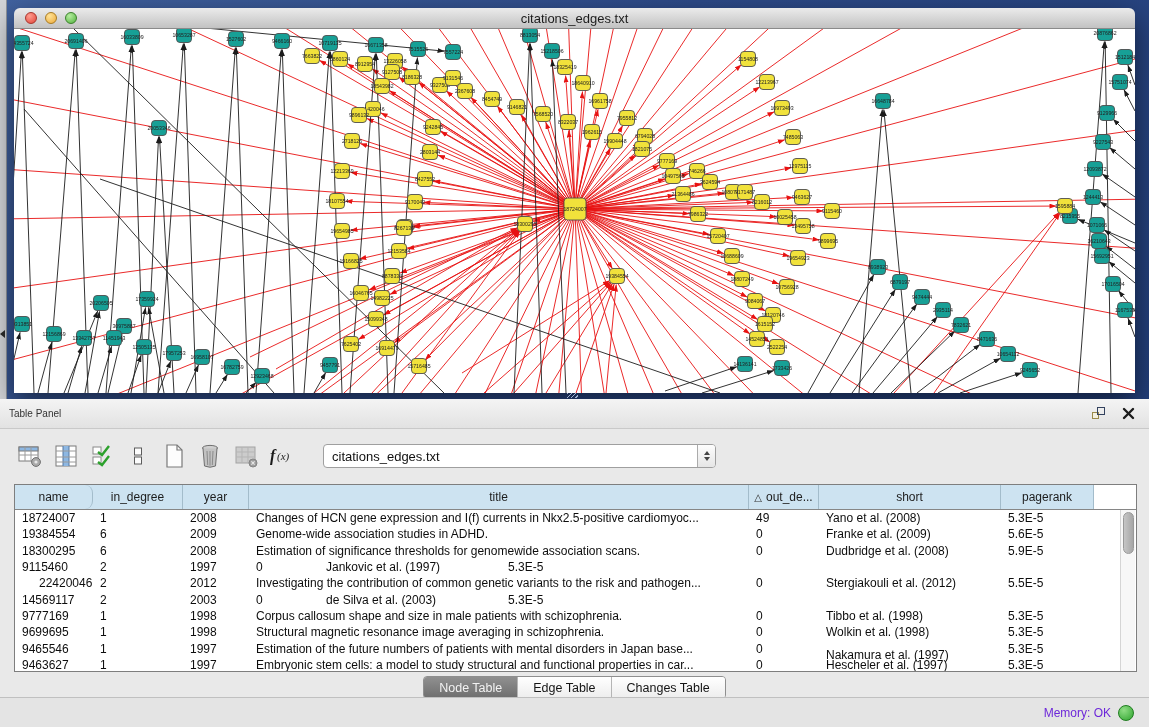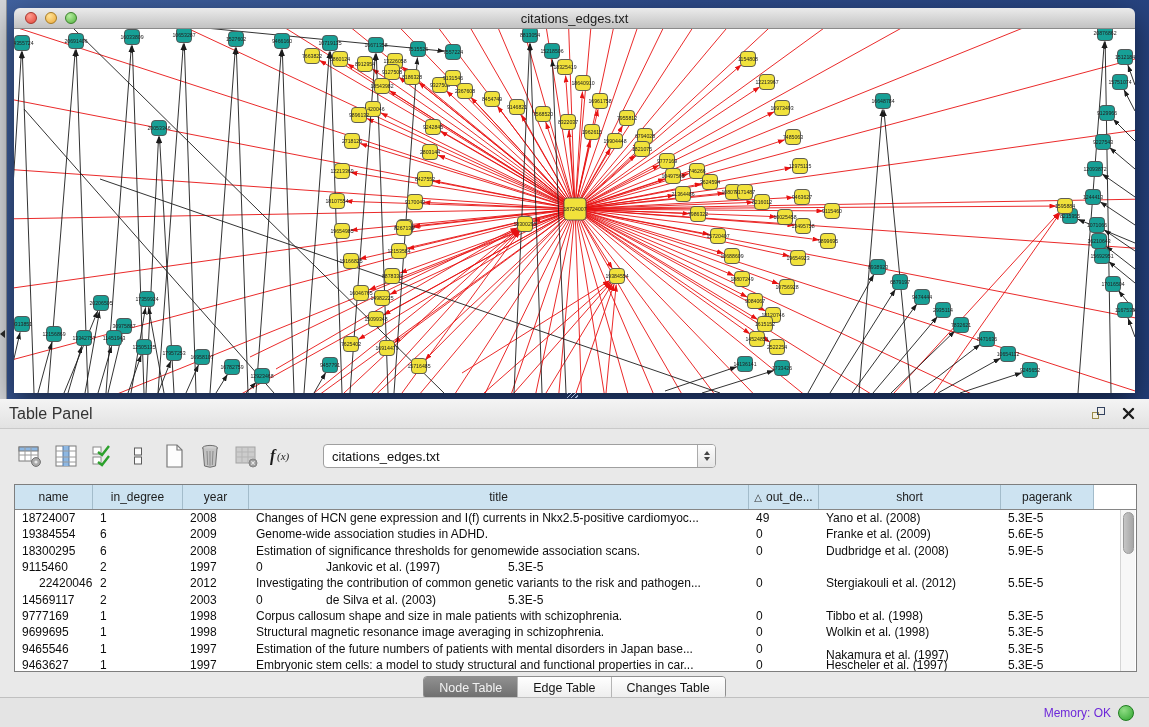--- a/index.html
+++ b/index.html
@@ -25,21 +25,21 @@
   .light.yellow{background:radial-gradient(circle at 35% 30%,#ffe396,#edaa3c);border:1px solid #a97c22;}
   .light.green{background:radial-gradient(circle at 35% 30%,#b6eda0,#53b33f);border:1px solid #3c822c;}
   .net-canvas{height:364px;background:#ffffff;position:relative;overflow:hidden;}
   .net-canvas svg{position:absolute;left:0;top:0;}
   .grip{position:absolute;left:567px;top:393px;width:11px;height:5px;
     background:repeating-linear-gradient(135deg,#9fb0cf 0 1px,transparent 1px 3px);}
   
   .panel{position:absolute;left:0;top:399px;width:1149px;height:328px;background:#e9e9e9;}
   .panel-header{height:29px;background:linear-gradient(#f4f4f4,#e2e2e2);
     border-bottom:1px solid #c9c9c9;display:flex;align-items:center;padding:0 12px 0 9px;}
-  .panel-title{font-size:16px;color:#333;}
+  .panel-title{font-size:10px;color:#333;}
   .ph-spacer{flex:1;}
   .ph-btn{width:18px;height:18px;display:flex;align-items:center;justify-content:center;margin-left:12px;cursor:default;}
   .toolbar{position:absolute;left:16px;top:40px;height:34px;display:flex;align-items:center;gap:9px;}
   .tb-icon{width:27px;height:27px;display:flex;align-items:center;justify-content:center;}
   .combo{margin-left:12px;width:393px;height:24px;background:#fff;border:1px solid #9f9f9f;
     border-radius:4px;display:flex;align-items:center;box-sizing:border-box;overflow:hidden;}
   .combo-text{flex:1;font-size:13px;color:#111;padding-left:8px;white-space:nowrap;}
   .combo-step{width:17px;height:100%;border-left:1px solid #ababab;
     background:linear-gradient(#fdfdfd,#e6e6e6);display:flex;flex-direction:column;
     align-items:center;justify-content:center;gap:2px;}
@@ -637,21 +637,21 @@
         <span class="combo-text">citations_edges.txt</span>
         <span class="combo-step">
           <span class="tri-up"></span>
             <span class="tri-down"></span>
         </span>
       </div>
     </div>
 
     <div class="tablebox">
       <div class="thead" id="thead">
-          <div class="th" style="width: 78px;">
+          <div class="th" style="width: 78px; border-radius: 8px;">
             <span>name</span>
           </div>
           <div class="th" style="width: 90px;">
             <span>in_degree</span>
           </div>
           <div class="th" style="width: 66px;">
             <span>year</span>
           </div>
           <div class="th" style="width: 500px;">
             <span>title</span>

